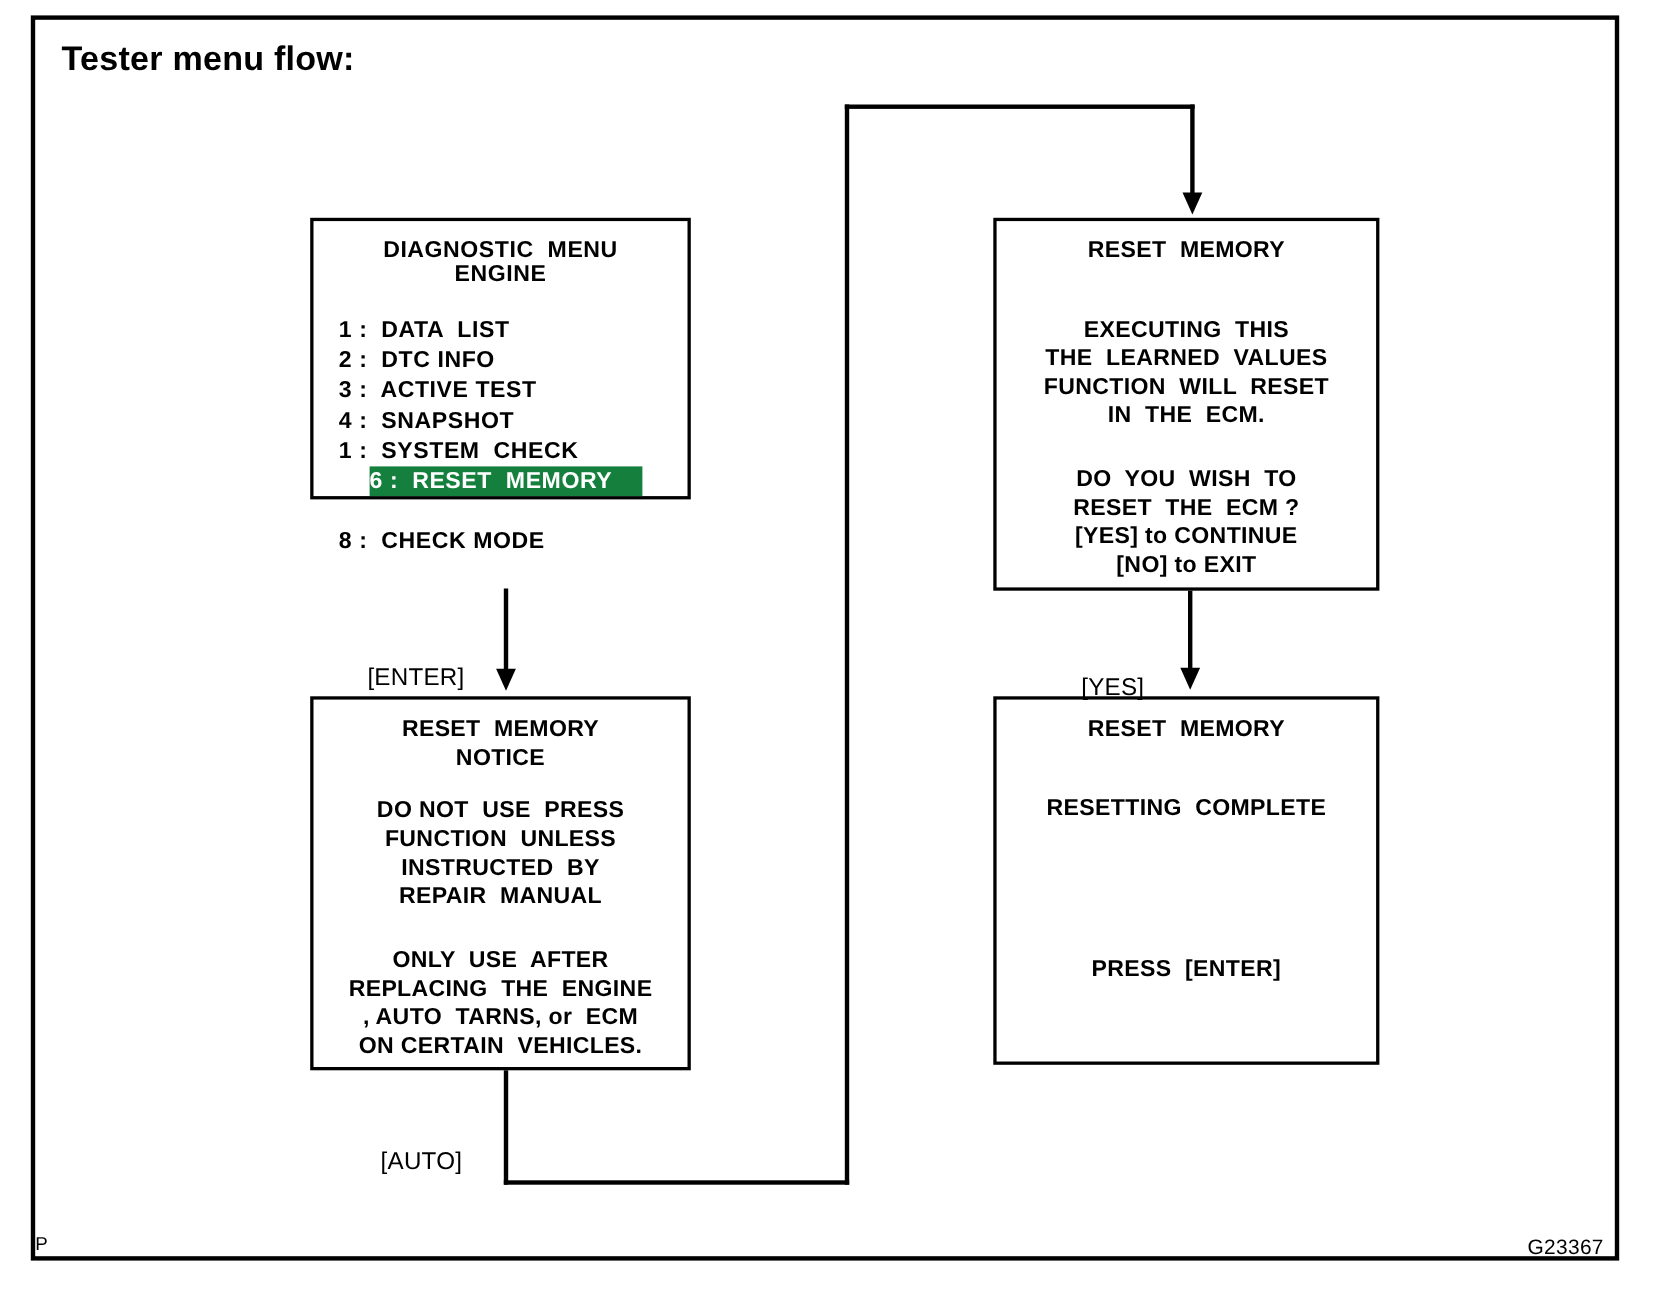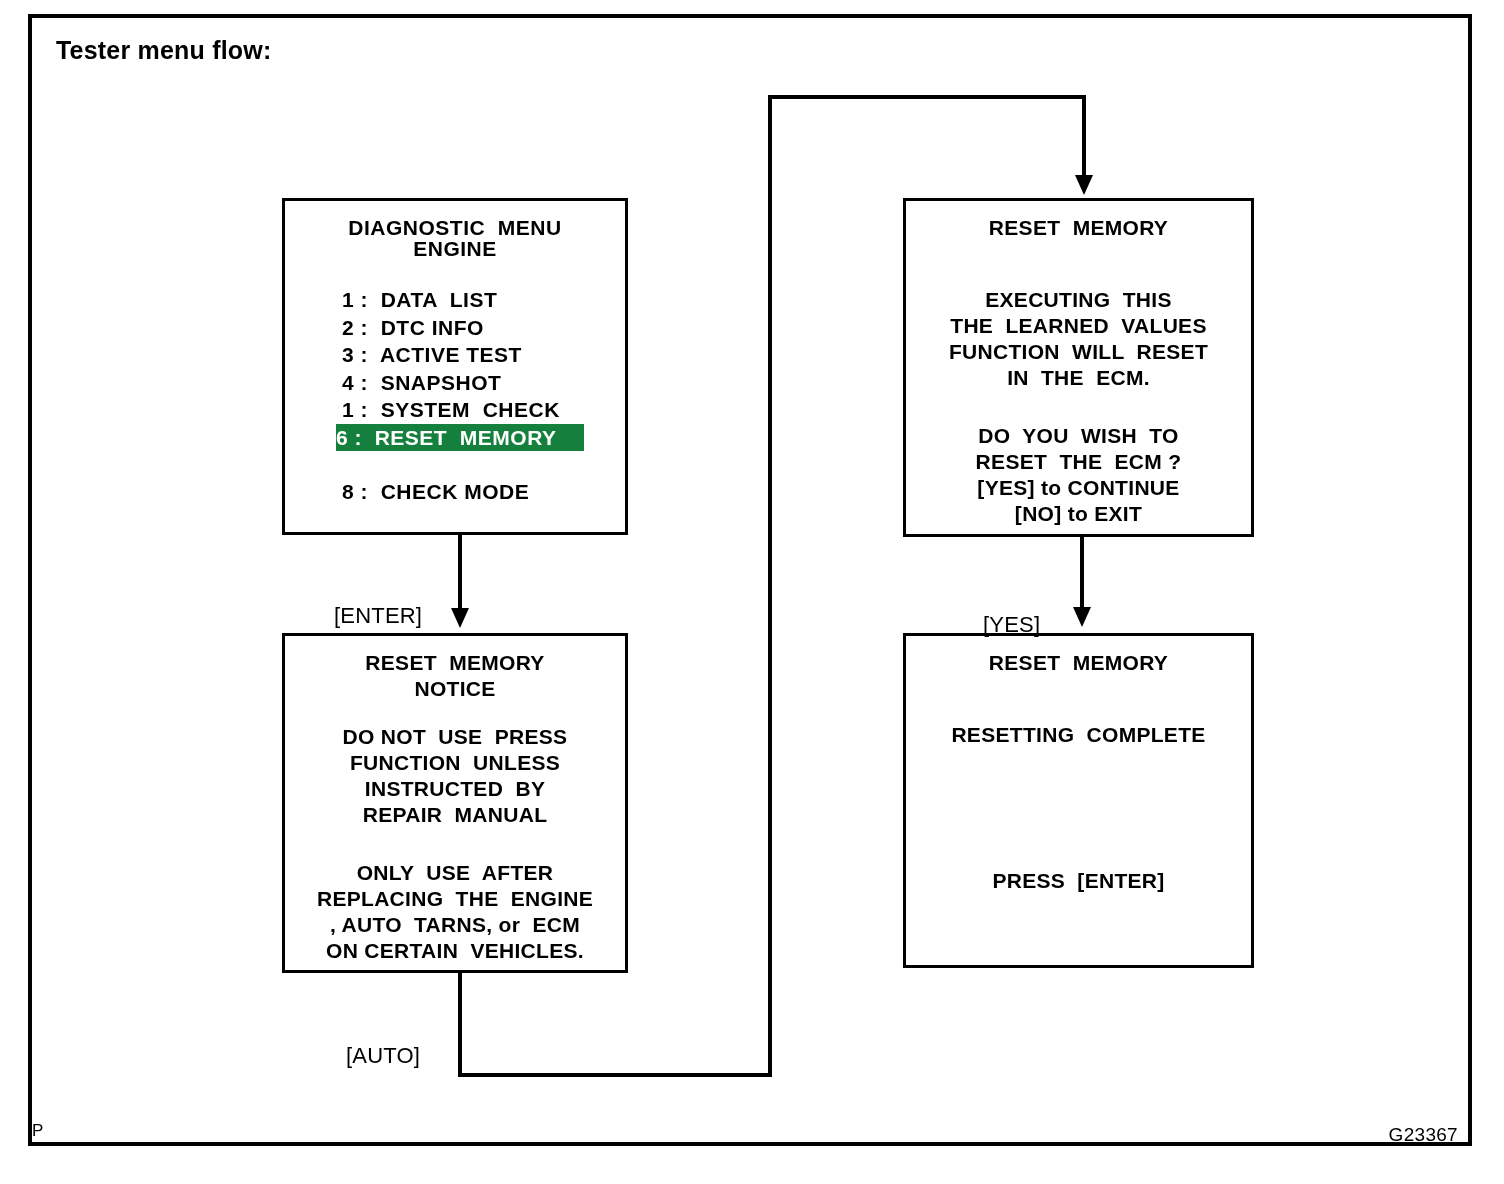--- a/index.html
+++ b/index.html
@@ -19,21 +19,21 @@
     width:1444px;height:1132px;
     border:4px solid #000;
     box-sizing:border-box;
     background:#fff;
   }
 
   
   .page-title{
     position:absolute;
     left:56px;top:36px;
-    font-size:25px;
+    font-size:31px;
     font-weight:bold;
     letter-spacing:.2px;
     white-space:nowrap;
   }
 
   
   .screen{
     position:absolute;
     border:3px solid #000;
     box-sizing:border-box;
@@ -41,34 +41,34 @@
     text-align:center;
     font-weight:bold;
     color:#000;
   }
   .scr-line{
     white-space:pre;
     line-height:1.0;
   }
 
   
-  #box-menu{left:282px;top:198px;width:346px;height:337px;}
+  #box-menu{left:282px;top:198px;width:346px;height:256px;}
   #box-menu .hdr{
     position:absolute;left:0;right:0;top:16px;
     font-size:21px;line-height:26px;letter-spacing:.5px;
   }
   #box-menu .menu-list{
     position:absolute;left:0;right:0;top:85px;
     text-align:left;
   }
   .menu-row{
     font-size:21px;
     line-height:27.5px;
     letter-spacing:.5px;
-    padding-left:57px;
+    padding-left:23px;
     white-space:pre;
     display:block;
   }
   .menu-row.selected{
     background:#15803d;
     color:#fff;
     margin-left:51px;
     padding-left:0;
     width:248px;
     box-sizing:border-box;

